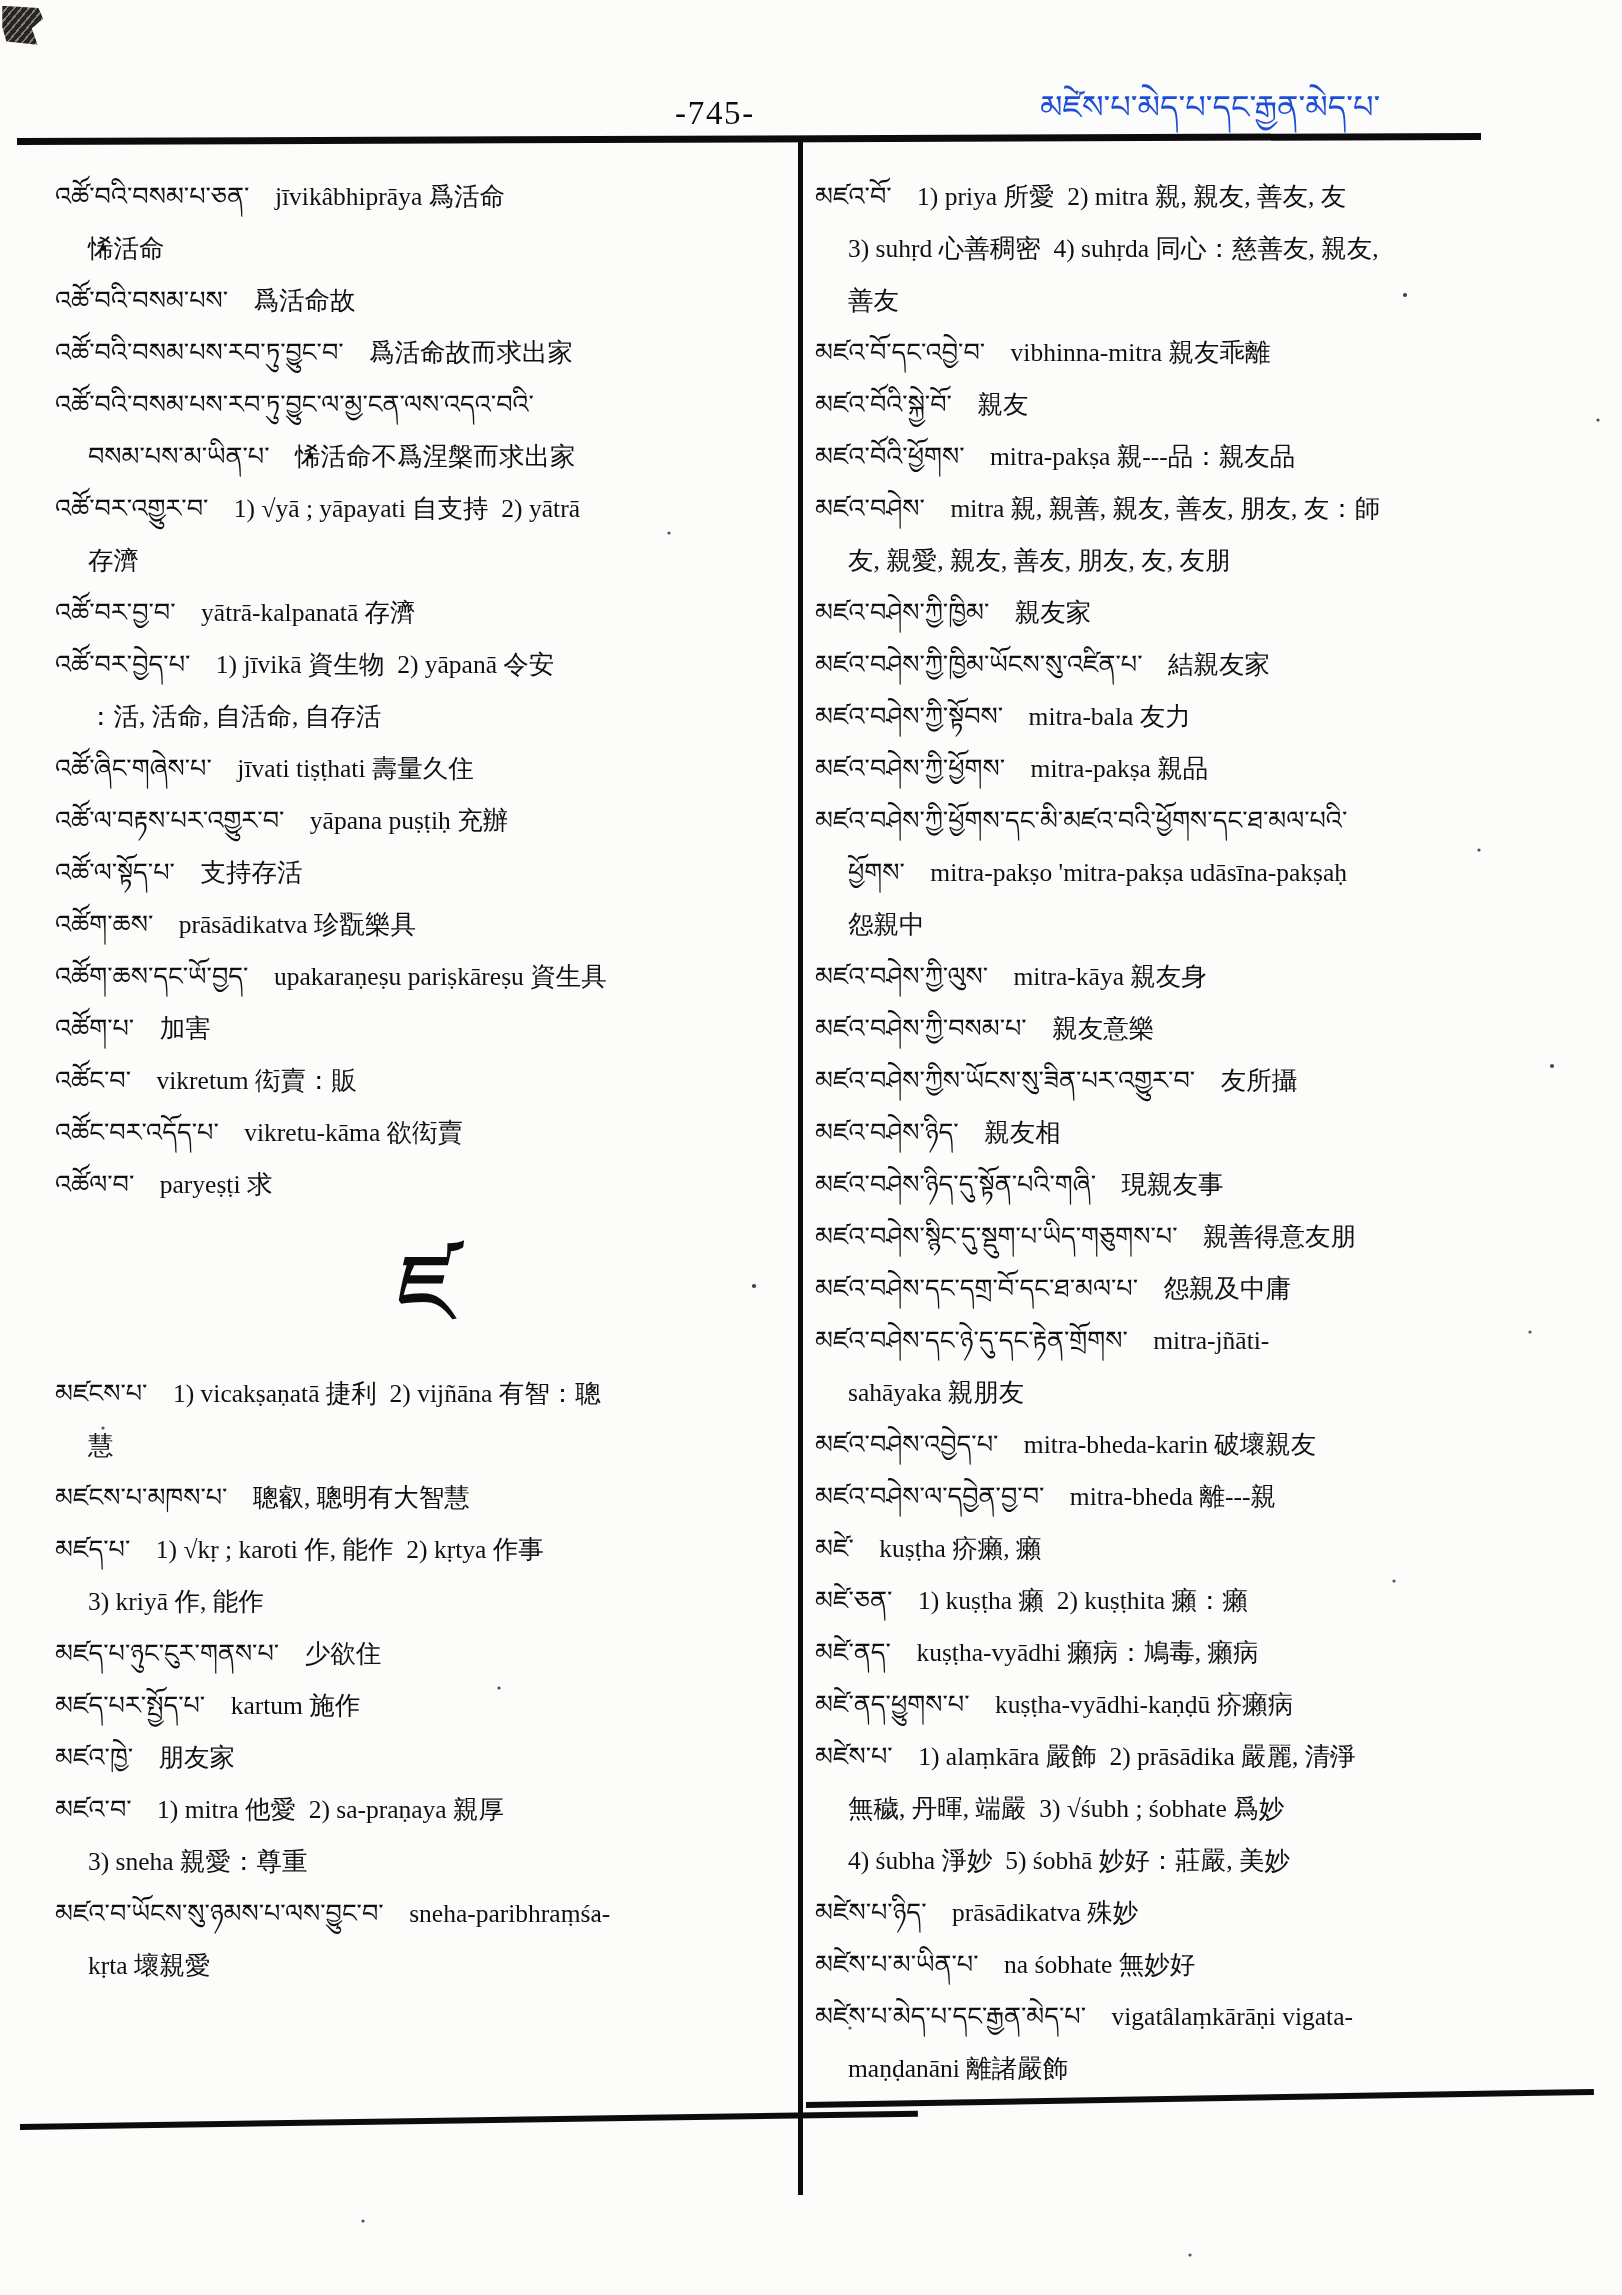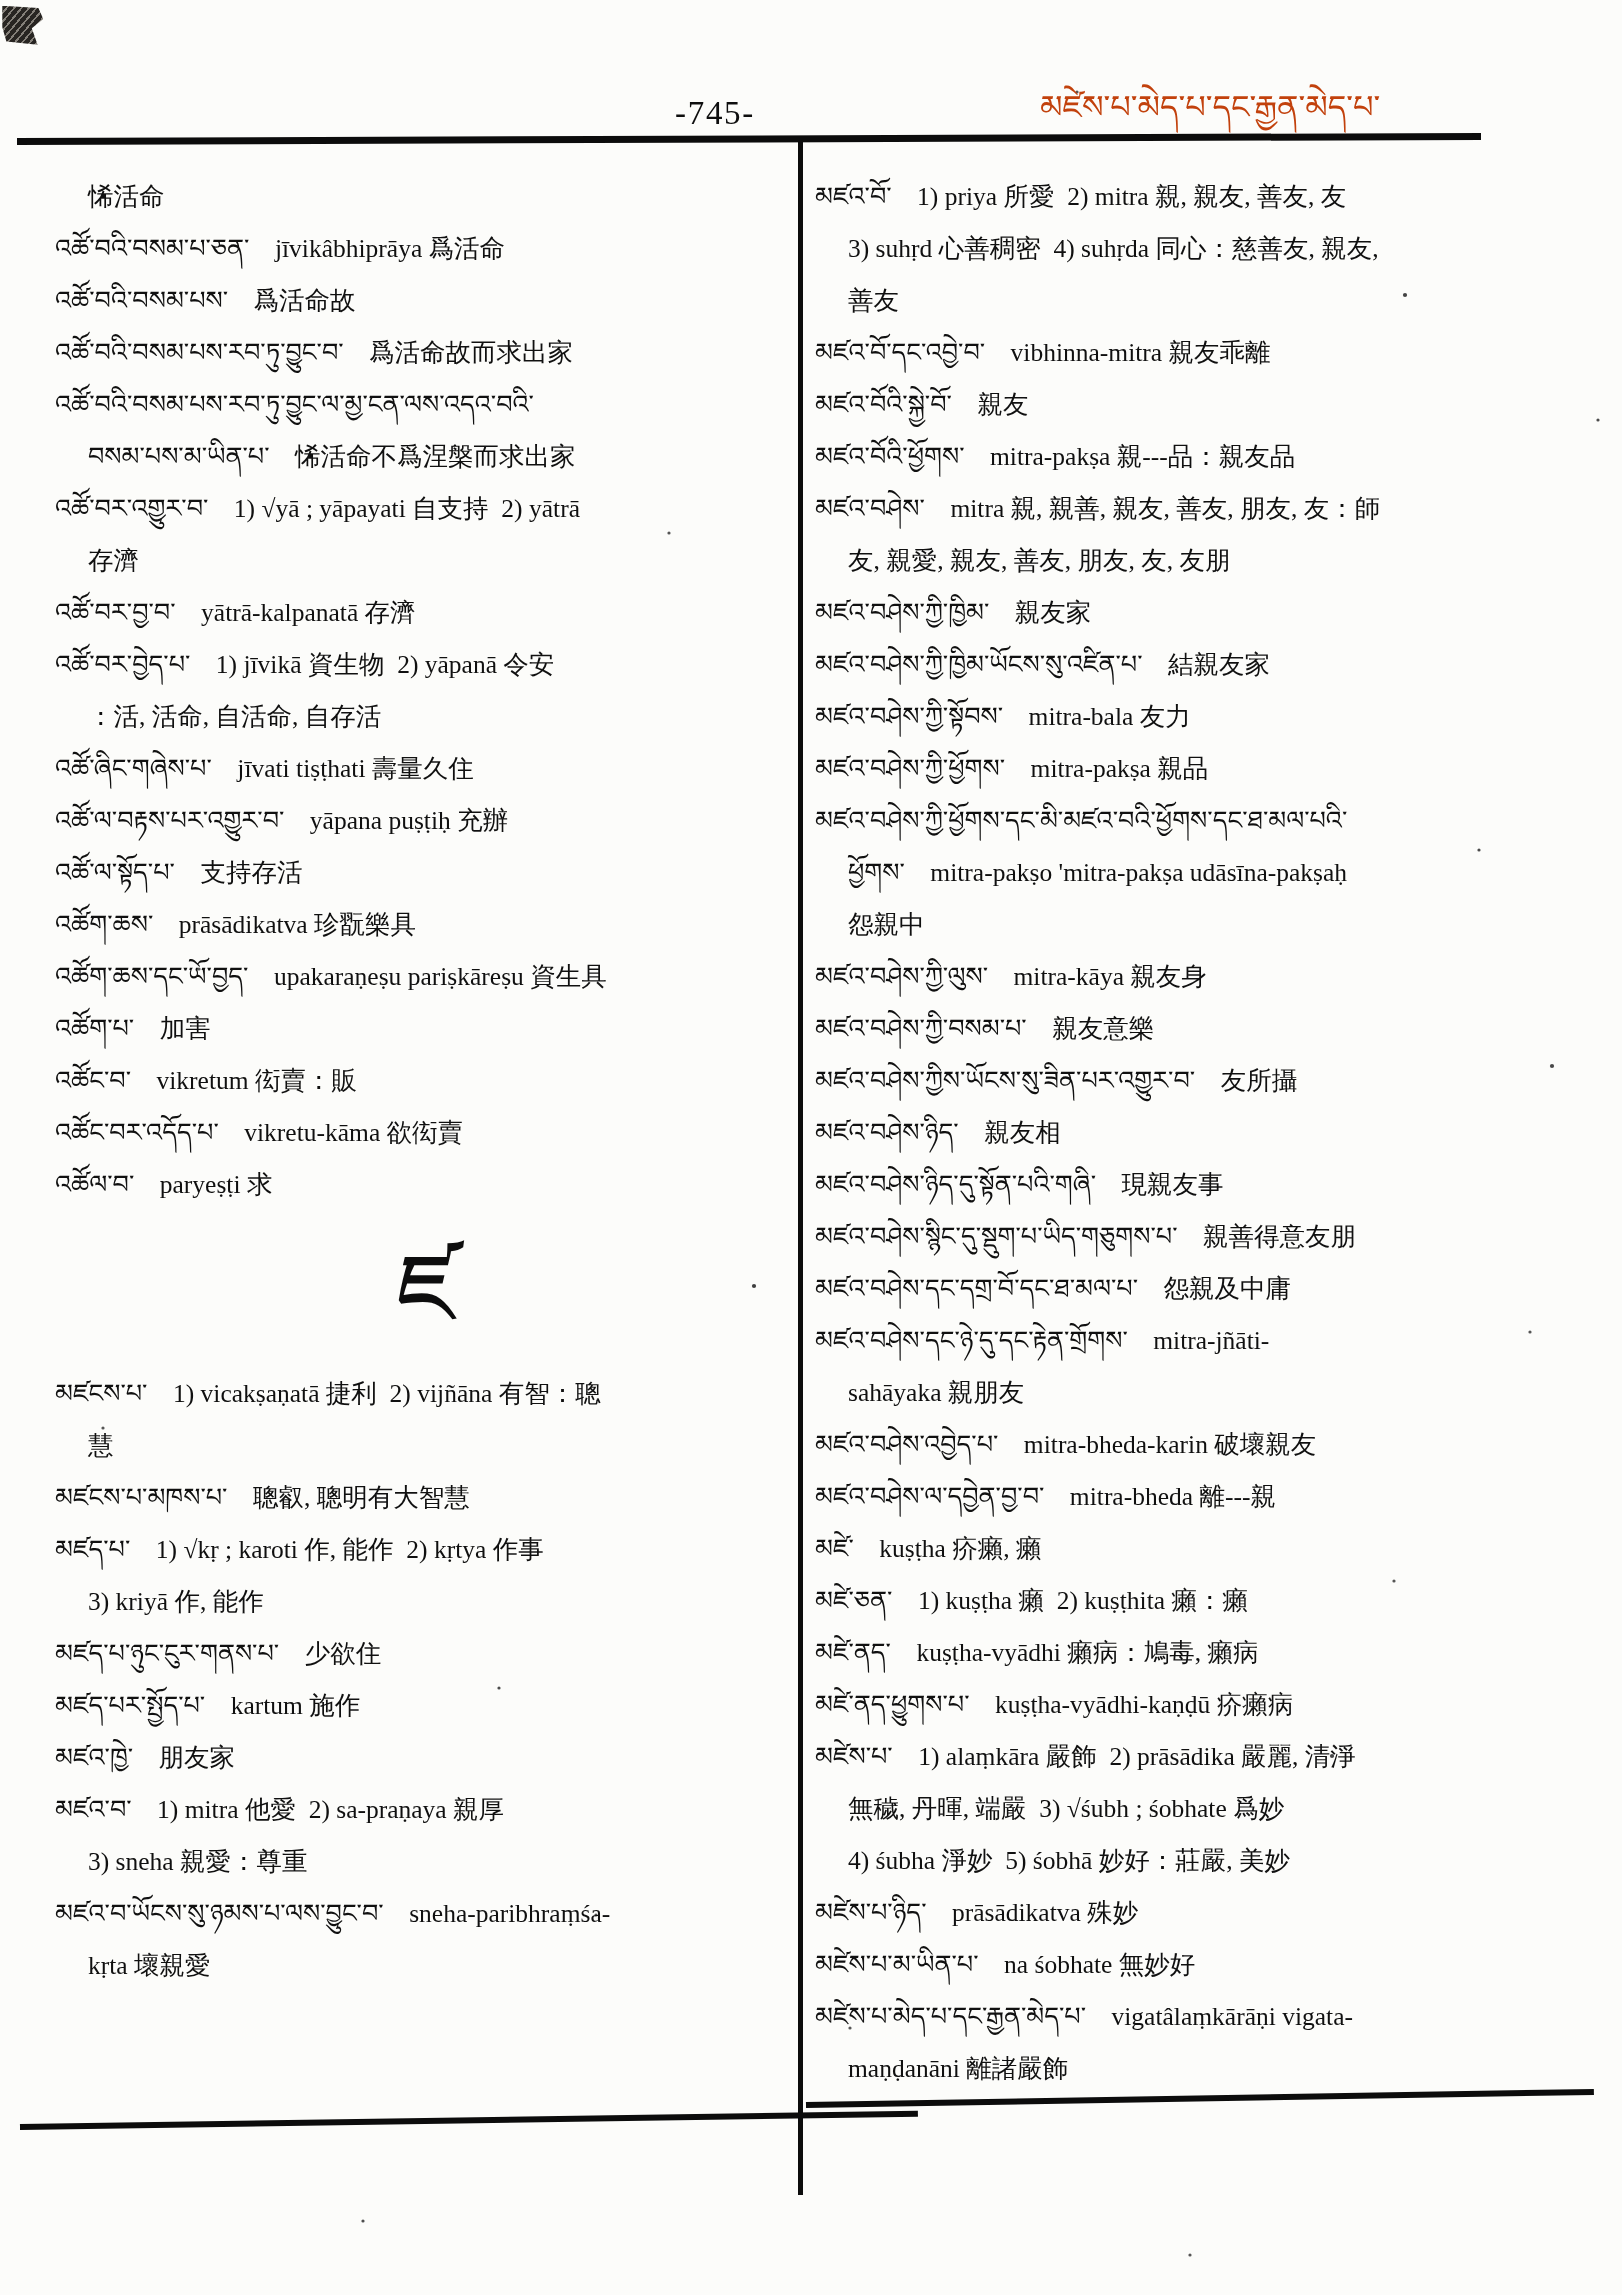--- a/index.html
+++ b/index.html
@@ -29,21 +29,21 @@
       849px 2027px 0 0.6px #565656, 362px 2220px 0 0.6px #4e4e4e, 1189px 2254px 0 0.6px #555,
       1597px 419px 0 0.6px #4b4b4b, 102px 1427px 0 0.6px #555, 1551px 1065px 0 1.1px #484848,
       1076px 91px 0 0.6px #555, 595px 1914px 0 0.6px #505050, 1393px 1580px 0 0.6px #555;
   }
   .page-number{
     position:absolute;left:675px;top:95px;
     font-size:33px;letter-spacing:1.7px;color:#0e0e0e;
   }
   .running-head{
     position:absolute;left:1040px;top:71px;
-    font-size:32px;color:#c2410c;white-space:nowrap;
+    font-size:32px;color:#1d4ed8;white-space:nowrap;
   }
   .rule-top{
     position:absolute;left:17px;top:138px;width:1464px;height:6.8px;
     background:#0c0c0c;transform:rotate(-0.2deg);transform-origin:left center;
   }
   .divider-v{
     position:absolute;left:798px;top:142px;width:5.1px;height:2053px;
     background:#0c0c0c;
   }
   .rule-bl{
@@ -76,22 +76,22 @@
   <div class="smudge"></div>
   <div class="speckles"></div>
 
   <div class="page-number">-745-</div>
   <div class="running-head">མཛེས་པ་མེད་པ་དང་རྒྱན་མེད་པ་</div>
 
   <div class="rule-top"></div>
   <div class="divider-v"></div>
 
   <div class="col col-left" id="col-left">
+      <div class="line">འཚོ་བའི་བསམ་པ་ཅན་ jīvikâbhiprāya 爲活命</div>
       <div class="line indent">悕活命</div>
-      <div class="line">འཚོ་བའི་བསམ་པ་ཅན་ jīvikâbhiprāya 爲活命</div>
       <div class="line">འཚོ་བའི་བསམ་པས་ 爲活命故</div>
       <div class="line">འཚོ་བའི་བསམ་པས་རབ་ཏུ་བྱུང་བ་ 爲活命故而求出家</div>
       <div class="line">འཚོ་བའི་བསམ་པས་རབ་ཏུ་བྱུང་ལ་མྱ་ངན་ལས་འདའ་བའི་</div>
       <div class="line indent">བསམ་པས་མ་ཡིན་པ་ 悕活命不爲涅槃而求出家</div>
       <div class="line">འཚོ་བར་འགྱུར་བ་ 1) √yā ; yāpayati 自支持 2) yātrā</div>
       <div class="line indent">存濟</div>
       <div class="line">འཚོ་བར་བྱ་བ་ yātrā-kalpanatā 存濟</div>
       <div class="line">འཚོ་བར་བྱེད་པ་ 1) jīvikā 資生物 2) yāpanā 令安</div>
       <div class="line indent">：活, 活命, 自活命, 自存活</div>
       <div class="line">འཚོ་ཞིང་གཞེས་པ་ jīvati tiṣṭhati 壽量久住</div>

